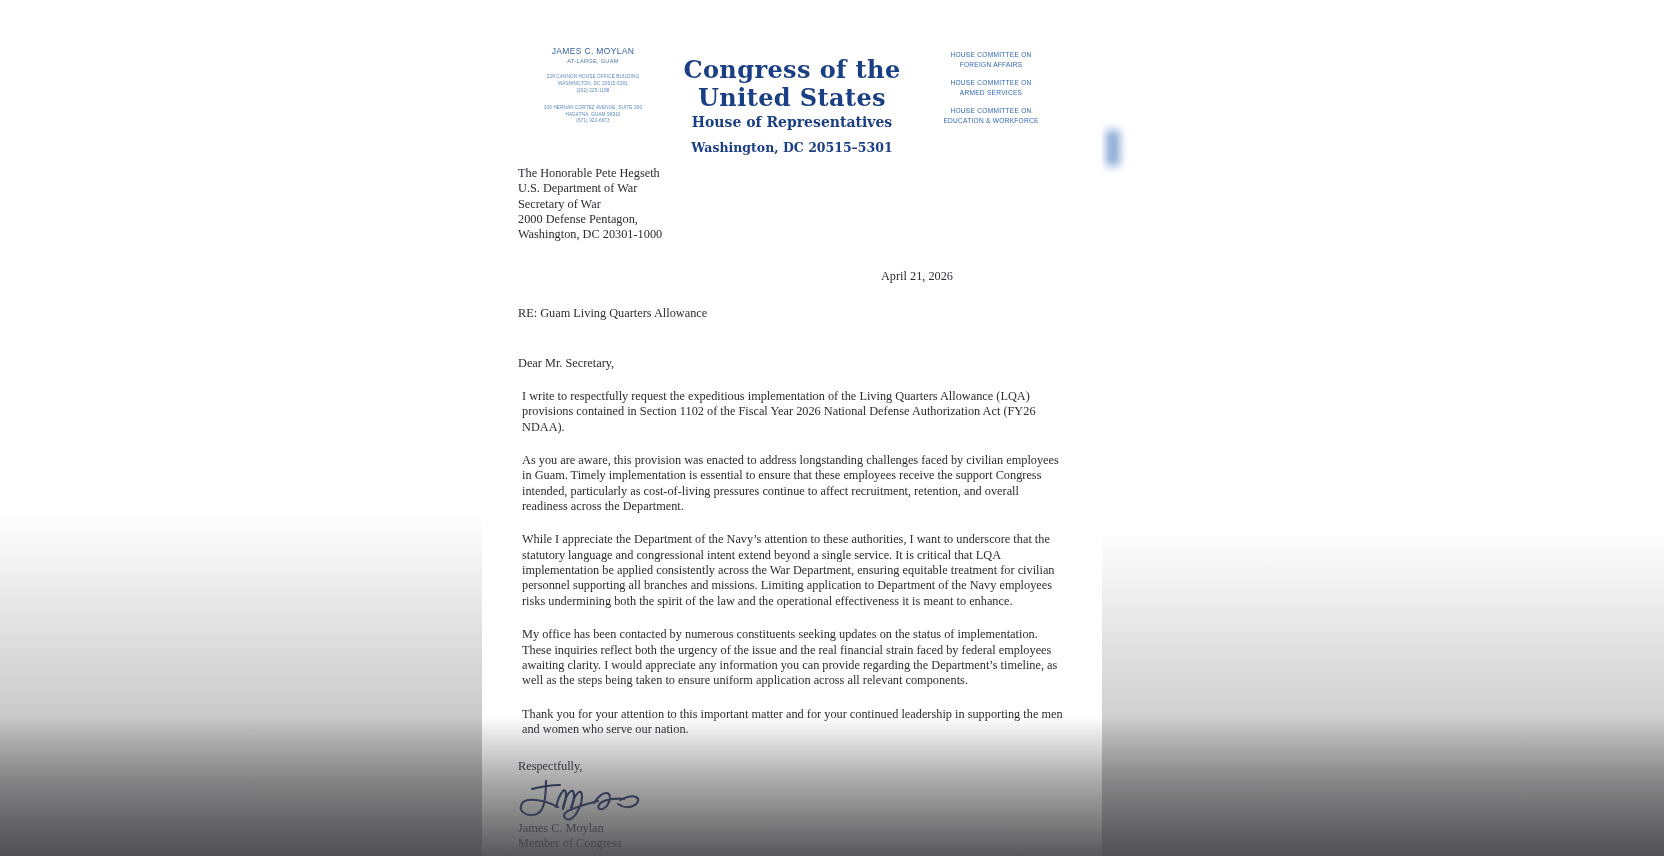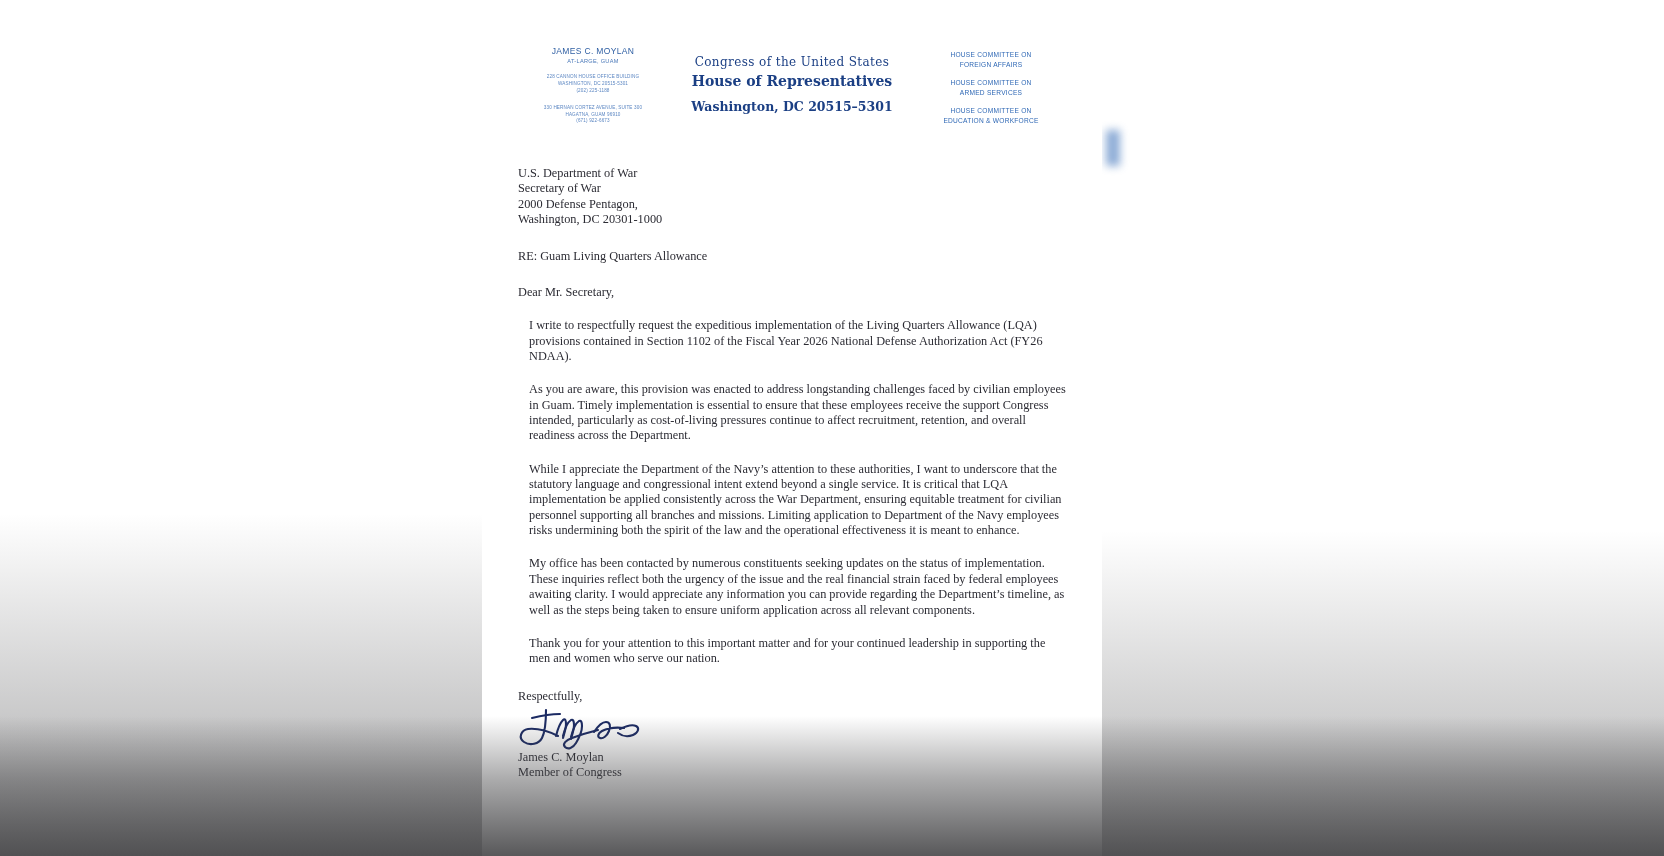--- a/index.html
+++ b/index.html
@@ -76,21 +76,21 @@
     font-size:6.6px;line-height:1.45;letter-spacing:.25px;
     color:#2f68b5;margin-bottom:9px;
     text-transform:uppercase;
   }
   .lh-center{
     flex:1;text-align:center;padding-top:26px;
     font-family:"Liberation Serif", serif;
     color:#1b3f84;
   }
   .lh-congress{
-    font-size:12px;font-weight:400;letter-spacing:.4px;
+    font-size:24px;font-weight:700;letter-spacing:.4px;
     font-family:"DejaVu Serif", serif;
     line-height:1.15;
   }
   .lh-house{
     font-size:14px;font-weight:700;margin-top:3px;
     font-family:"DejaVu Serif", serif;
     text-align:center;
   }
   .lh-wash{
     font-size:12.5px;font-weight:700;margin-top:10px;
@@ -104,22 +104,22 @@
     line-height:1.25;
     color:#2b2b33;
   }
   .addr-block div{line-height:1.25;}
   .date-line{
     text-align:center;
     margin:26px 0 0 0;
     padding-left:250px;
   }
   .re-line{font-weight:400;margin-top:22px;}
-  .salutation{margin-top:20px;}
-  p.para{margin:18px 0 0 11px;text-align:left;}
+  .salutation{margin-top:34px;}
+  p.para{margin:18px 0 0 4px;text-align:left;}
   .closing{margin-top:22px;}
   .sigwrap{height:44px;margin-top:2px;position:relative;}
   .sig-svg{position:absolute;left:-2px;top:-4px;}
   .sig-name{margin-top:0;}
   .sig-title{}
 
   
   .bottom-fade{
     position:absolute;left:0;right:0;bottom:0;height:140px;
     background:linear-gradient(to bottom, rgba(60,60,62,0) 0%, rgba(70,70,72,.45) 45%, rgba(74,74,76,.92) 100%);
@@ -190,26 +190,28 @@
         <div class="lh-cmt">
           <div>HOUSE COMMITTEE ON</div>
           <div>EDUCATION &amp; WORKFORCE</div>
         </div>
       </div>
     </div>
 
     <div class="body-area">
 
       <div class="addr-block">
+        <div>The Honorable Pete Hegseth</div>
         <div>U.S. Department of War</div>
         <div>Secretary of War</div>
         <div>2000 Defense Pentagon,</div>
         <div>Washington, DC 20301-1000</div>
       </div>
 
+      <div class="date-line">April 21, 2026</div>
 
       <div class="re-line">RE: Guam Living Quarters Allowance</div>
 
       <div class="salutation">Dear Mr. Secretary,</div>
 
       <p class="para">I write to respectfully request the expeditious implementation of the Living Quarters Allowance (LQA) provisions contained in Section 1102 of the Fiscal Year 2026 National Defense Authorization Act (FY26 NDAA).</p>
       <p class="para">As you are aware, this provision was enacted to address longstanding challenges faced by civilian employees in Guam. Timely implementation is essential to ensure that these employees receive the support Congress intended, particularly as cost-of-living pressures continue to affect recruitment, retention, and overall readiness across the Department.</p>
       <p class="para">While I appreciate the Department of the Navy’s attention to these authorities, I want to underscore that the statutory language and congressional intent extend beyond a single service. It is critical that LQA implementation be applied consistently across the War Department, ensuring equitable treatment for civilian personnel supporting all branches and missions. Limiting application to Department of the Navy employees risks undermining both the spirit of the law and the operational effectiveness it is meant to enhance.</p>
       <p class="para">My office has been contacted by numerous constituents seeking updates on the status of implementation. These inquiries reflect both the urgency of the issue and the real financial strain faced by federal employees awaiting clarity. I would appreciate any information you can provide regarding the Department’s timeline, as well as the steps being taken to ensure uniform application across all relevant components.</p>
       <p class="para">Thank you for your attention to this important matter and for your continued leadership in supporting the men and women who serve our nation.</p>

